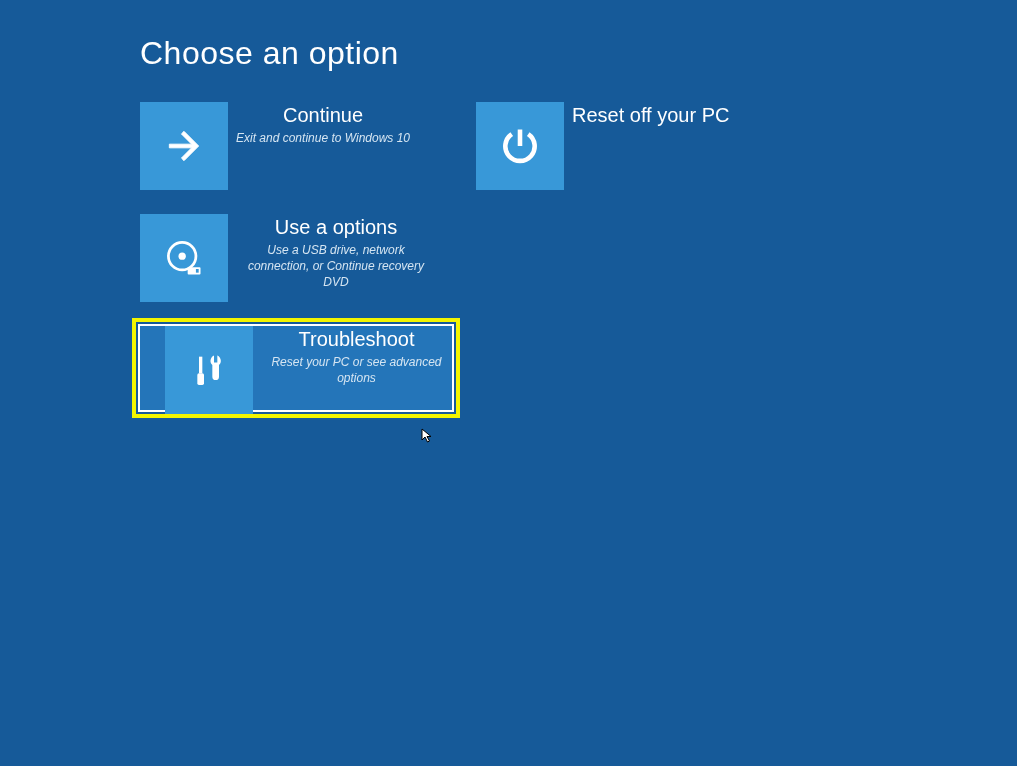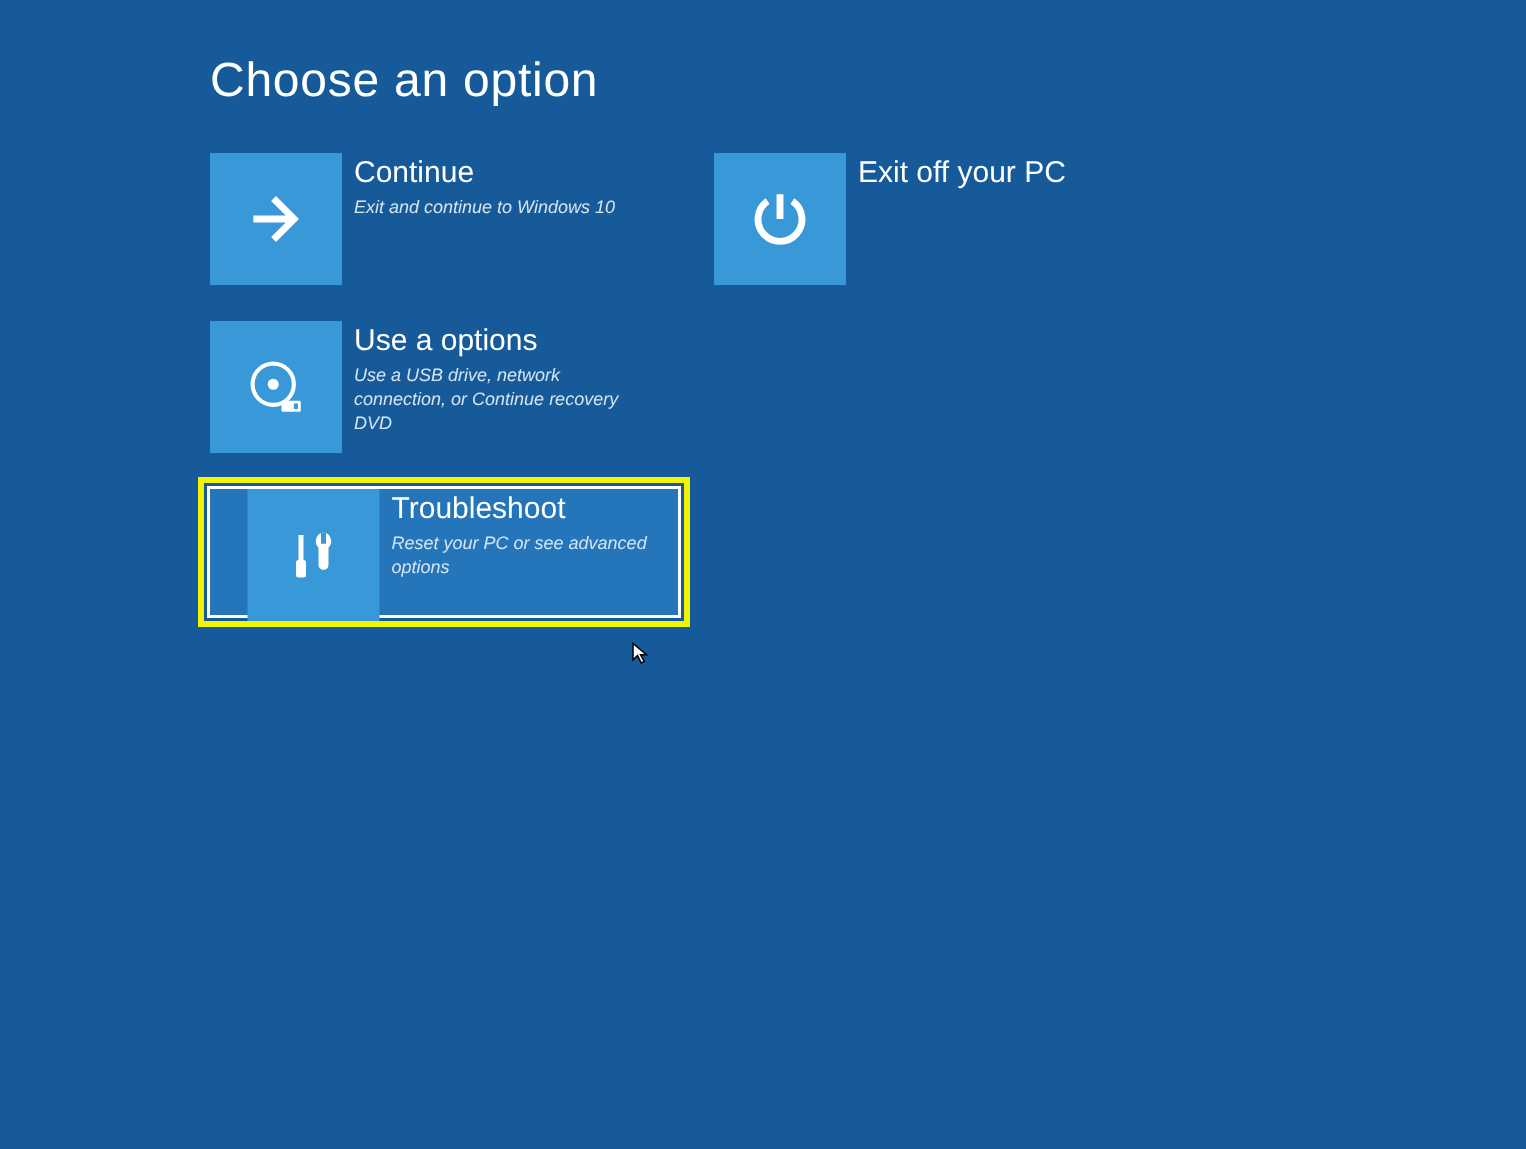--- a/index.html
+++ b/index.html
@@ -41,20 +41,21 @@
       gap: 24px;
     }
     
     .option-tile {
       width: 312px;
       height: 88px;
       display: flex;
       align-items: flex-start;
       cursor: pointer;
       position: relative;
+      text-align: center;
     }
     
     .option-tile.highlighted {
       background-color: #2475b9;
     }
     
     .highlight-wrapper {
       position: relative;
       padding: 8px;
       display: inline-block;
@@ -152,21 +153,21 @@
       </div>
 
       <div class="option-tile">
         <div class="icon-box">
           <svg class="icon-svg" viewBox="0 0 24 24">
             <path fill="none" stroke="#ffffff" stroke-width="2.5" d="M12 3v9"></path>
             <path fill="none" stroke="#ffffff" stroke-width="2.5" d="M7.5 5.5 A8 8 0 1 0 16.5 5.5"></path>
           </svg>
         </div>
         <div class="tile-text">
-          <div class="tile-title">Exit off your PC</div>
+          <div class="tile-title">Reset off your PC</div>
           <div class="tile-subtitle"></div>
         </div>
       </div>
     </div>
 
     <div class="options-row">
 
       <div class="option-tile">
         <div class="icon-box">
           <svg class="icon-svg" viewBox="0 0 48 48">

